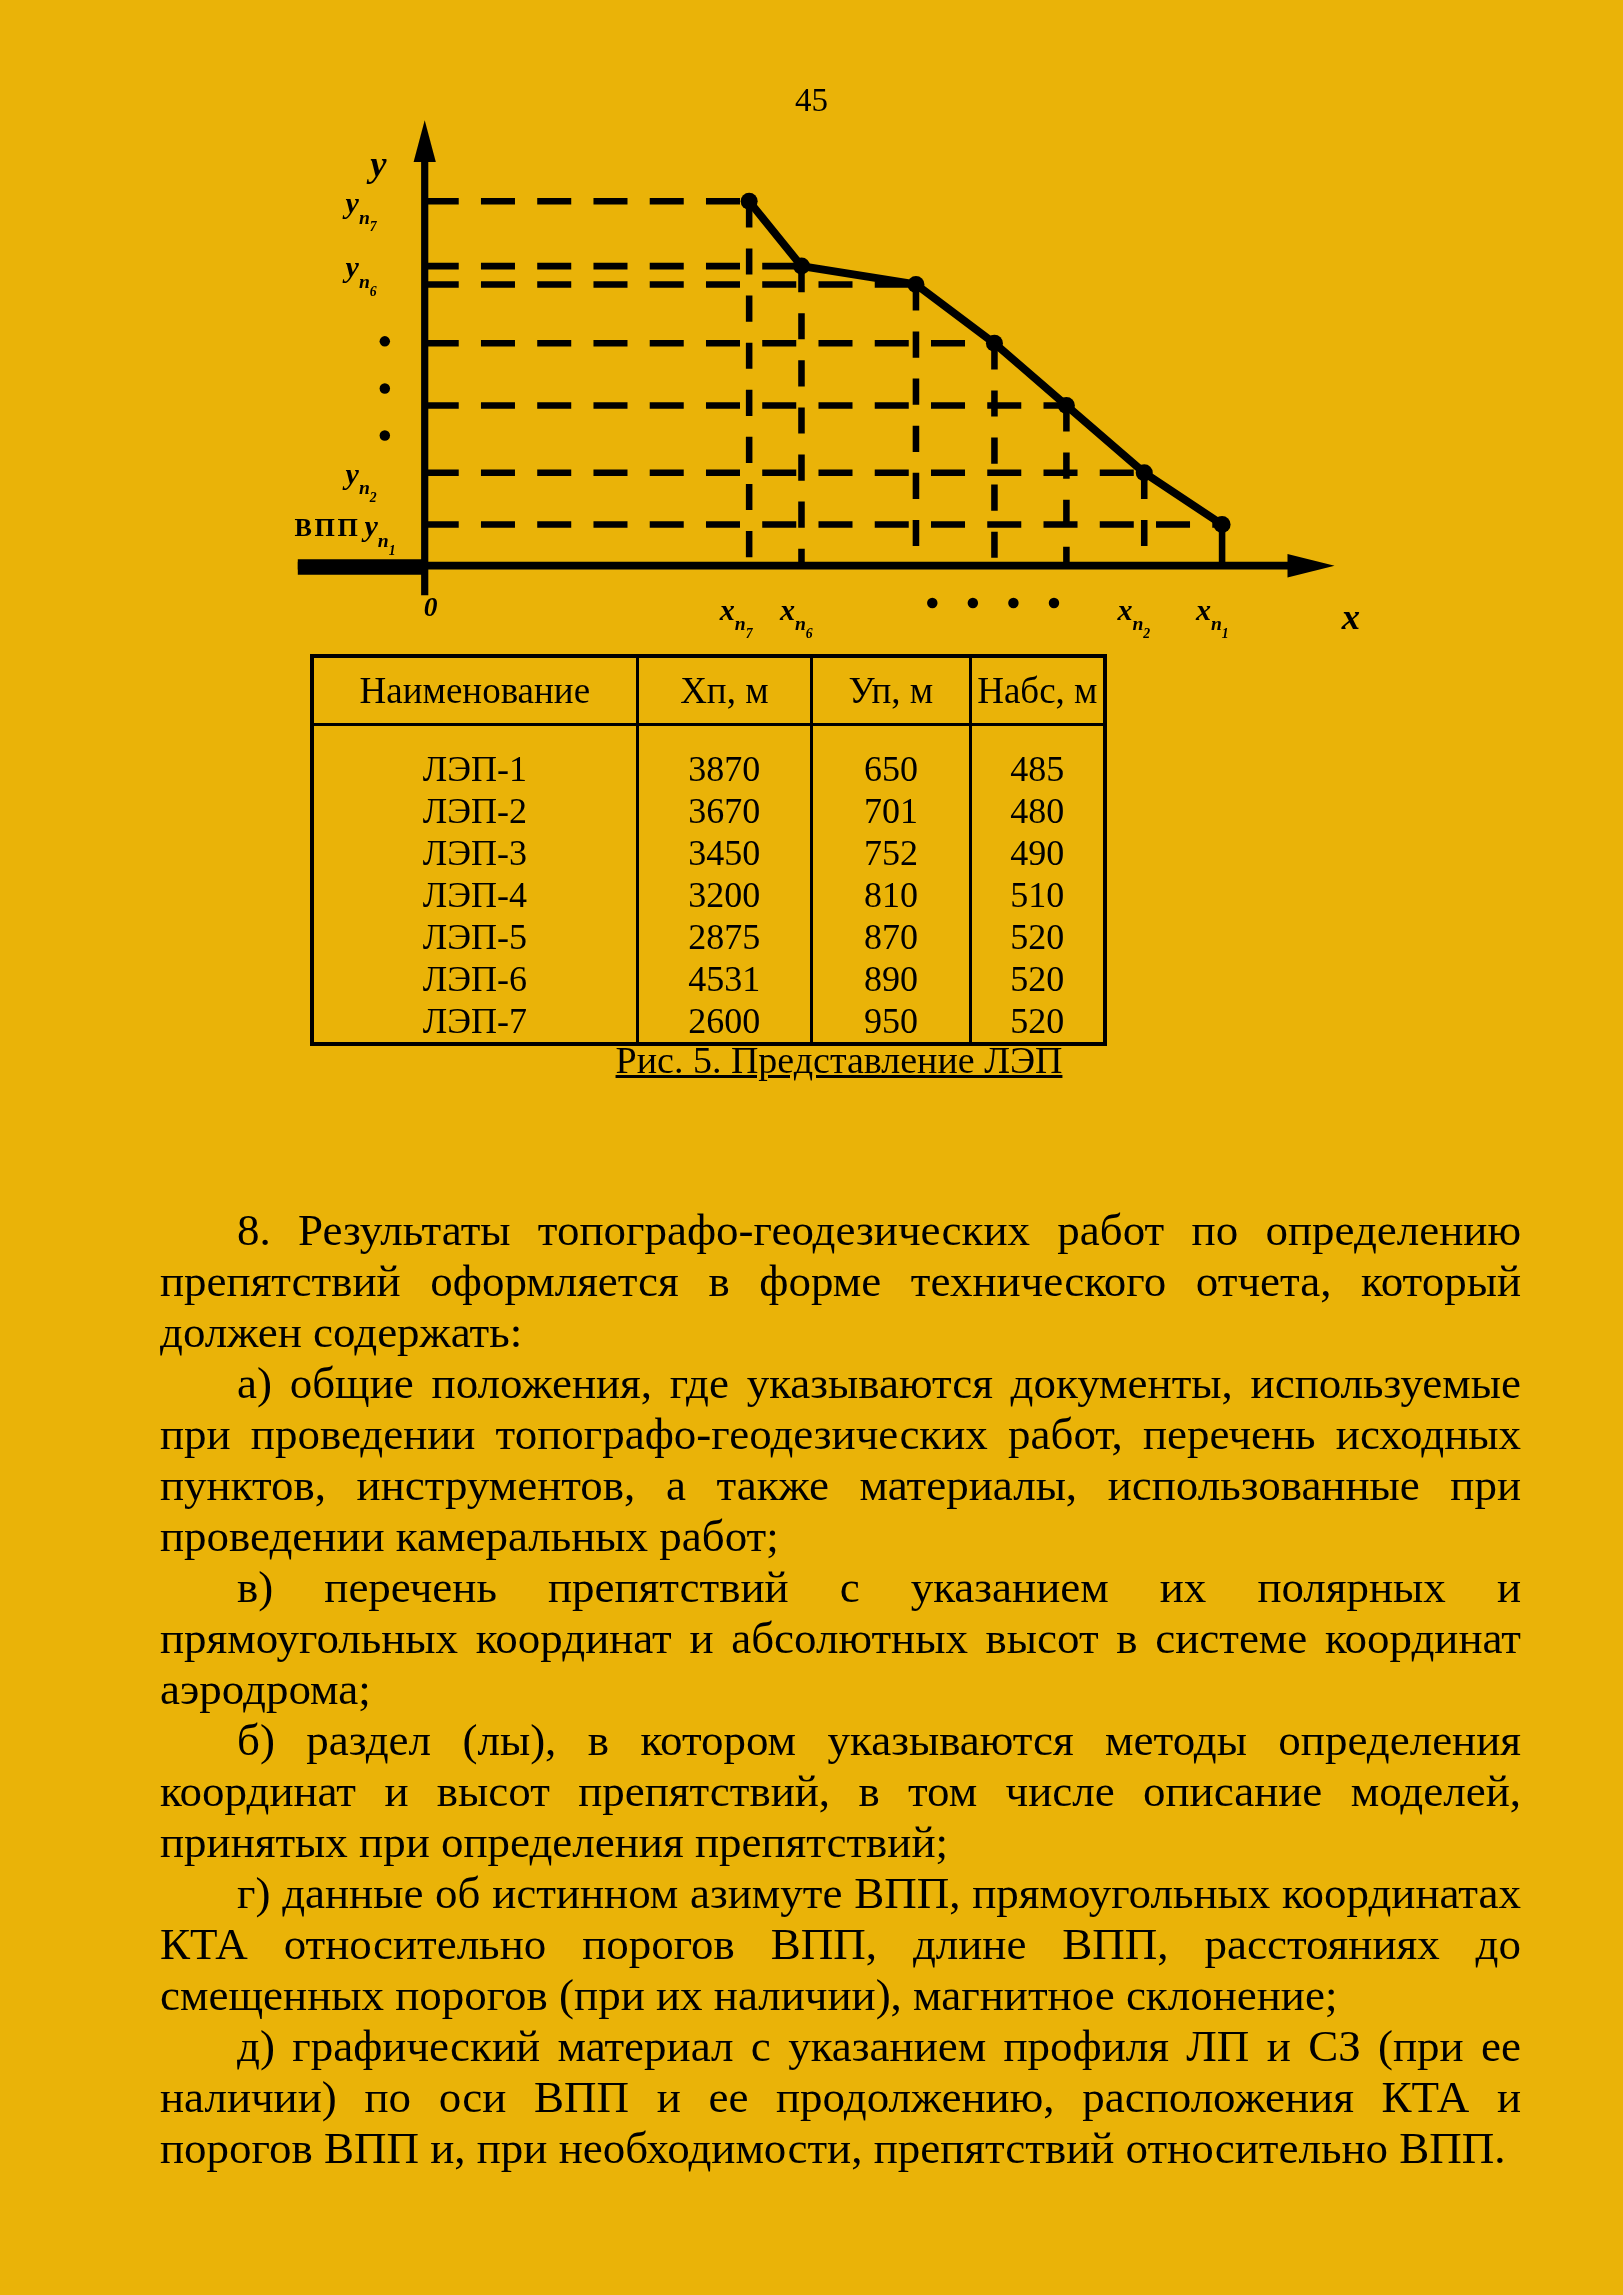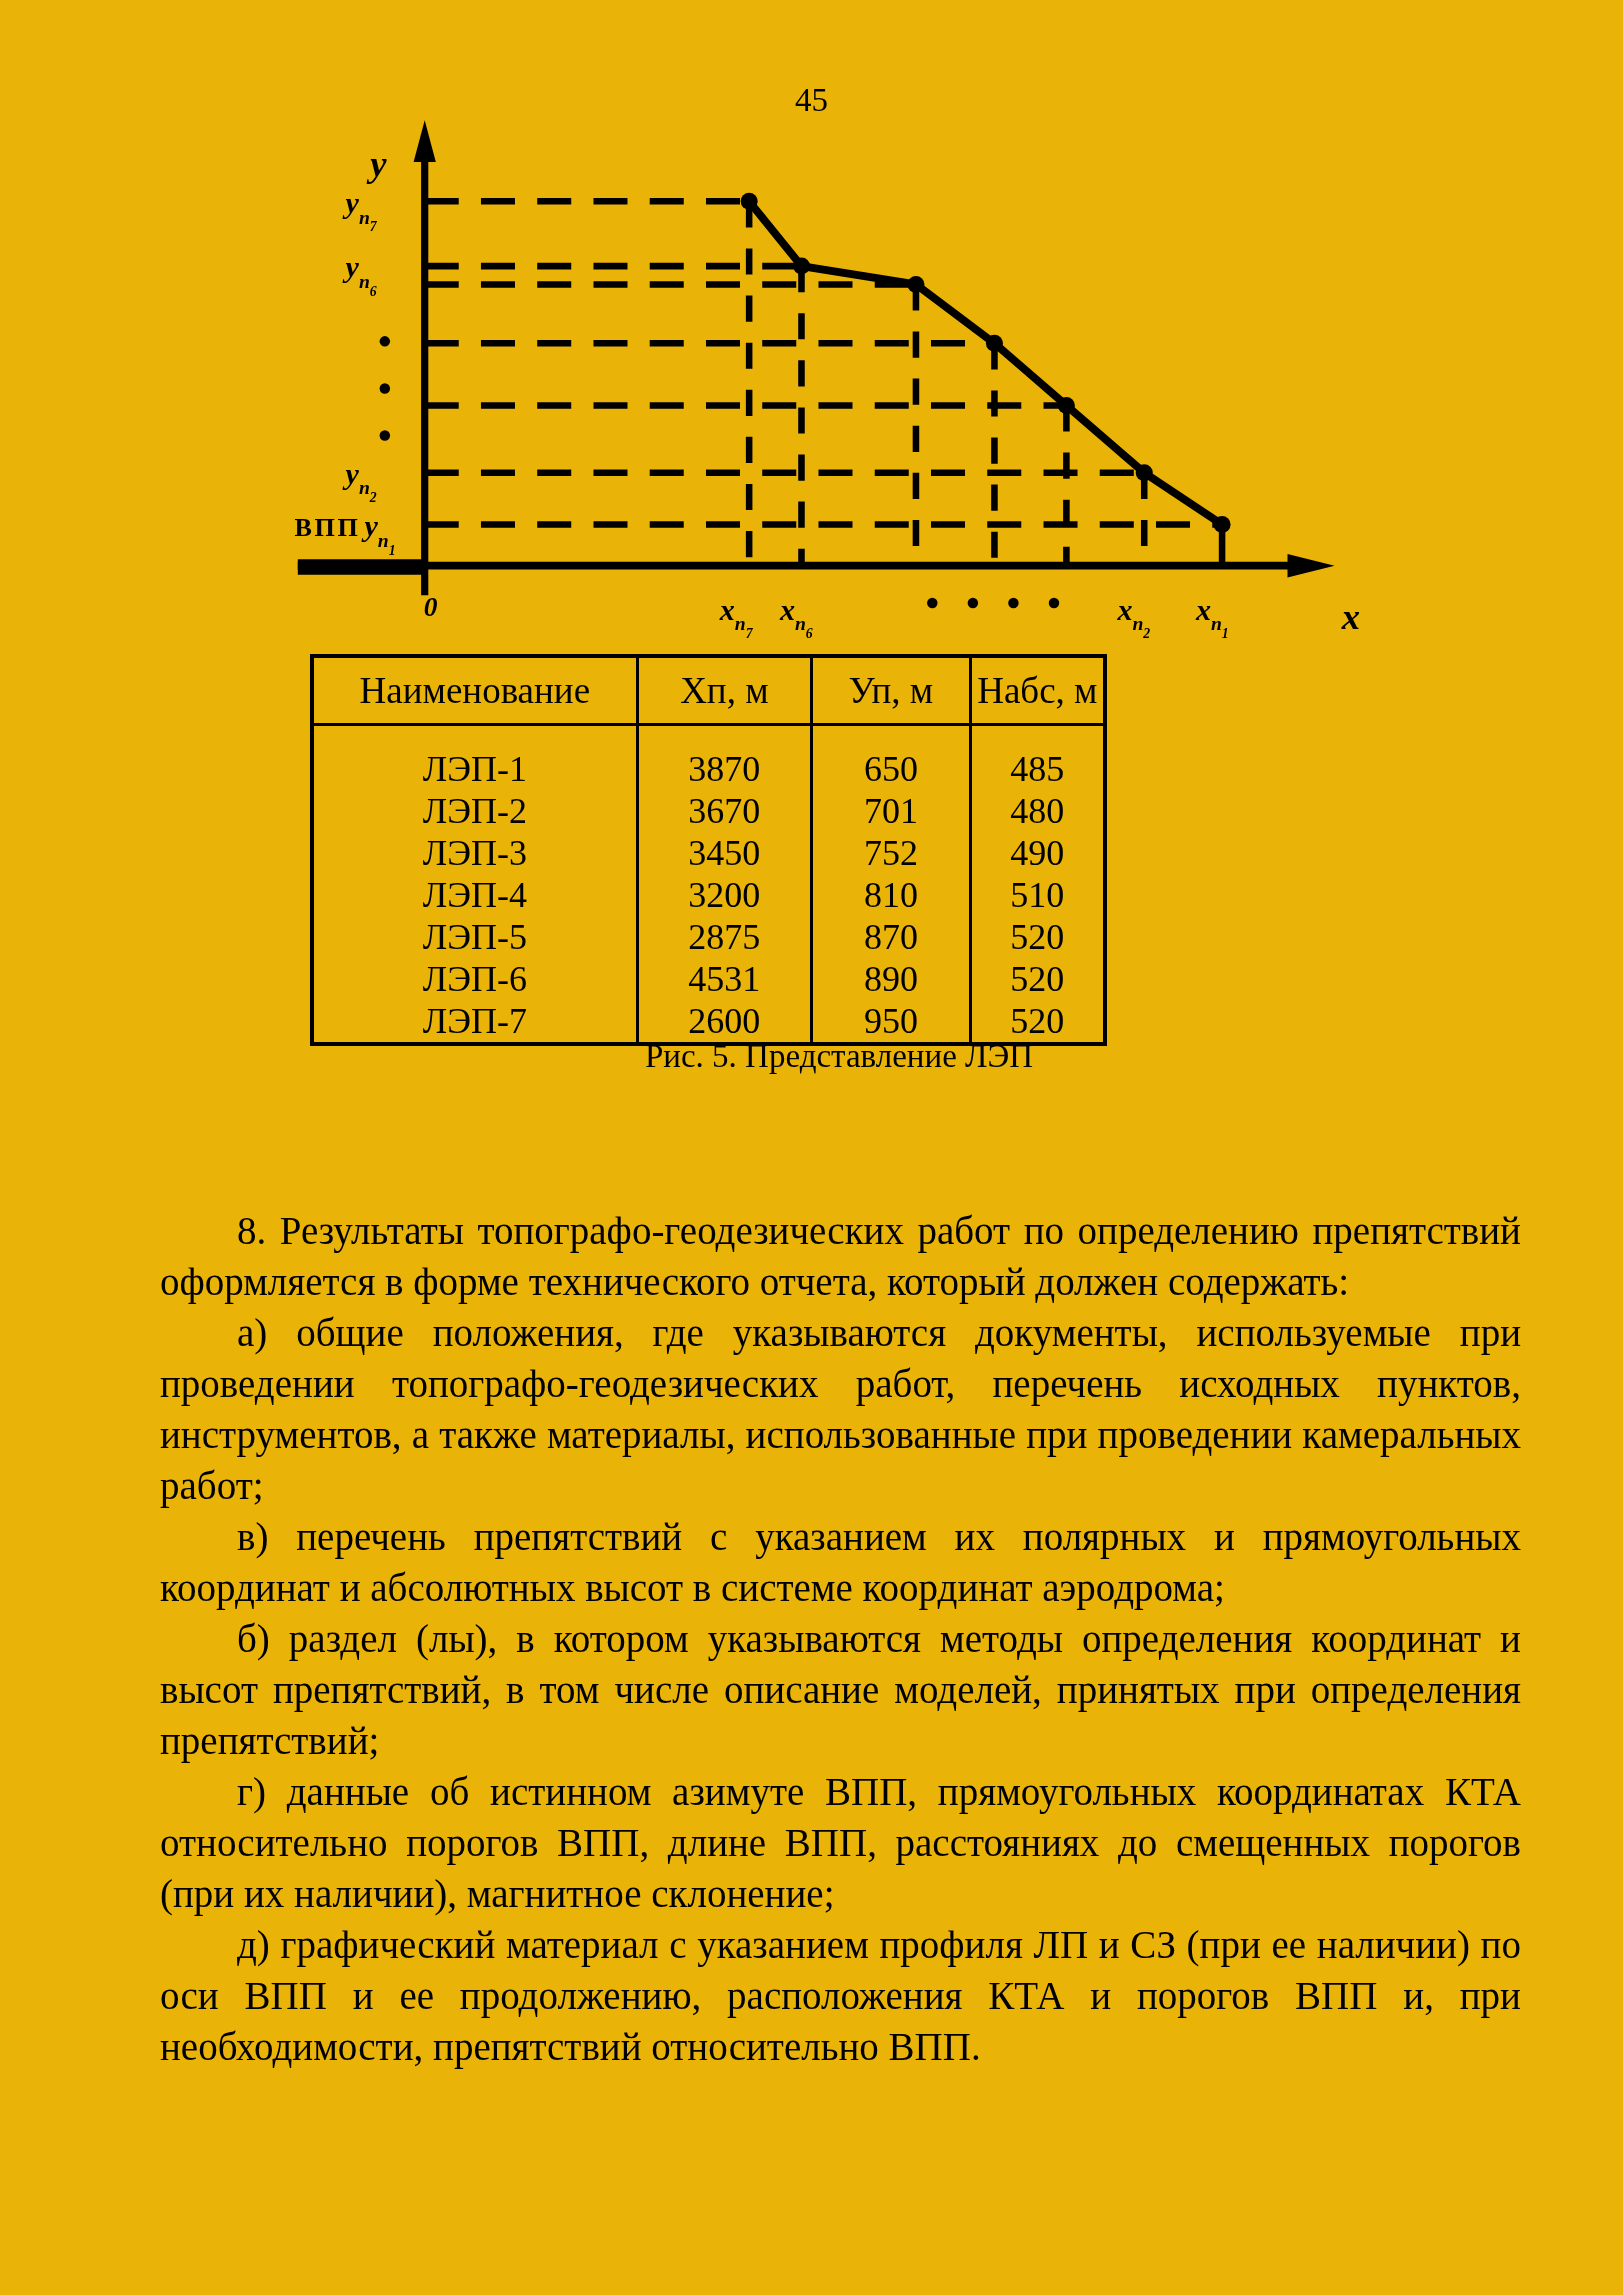--- a/index.html
+++ b/index.html
@@ -45,26 +45,26 @@
     border-left:3.3px solid #000;
     font-weight:normal;
   }
   .lep-table th:first-child, .lep-table td:first-child { border-left:none; }
   .lep-table thead th { height:65px; border-bottom:3.9px solid #000; font-size:37px; }
   .lep-table tbody td { height:42px; line-height:42px; }
   .lep-table tbody tr:first-child td { padding-top:22px; }
   
   .figure-caption {
     position:absolute; left:160px; top:1038px; width:1358px;
-    text-align:center; font-size:33px;
+    text-align:center; font-size:38px;text-decoration:underline;
   }
   
   .body-text {
     position:absolute; left:160px; top:1205px; width:1361px;
-    font-size:39px; line-height:51px;
+    font-size:45px; line-height:51px;
     text-align:justify;
   }
   .body-text p { margin:0; text-indent:77px; }
 </style>
 </head>
 <body>
 
 <div class="page">
 
   <div class="page-number">45</div>

